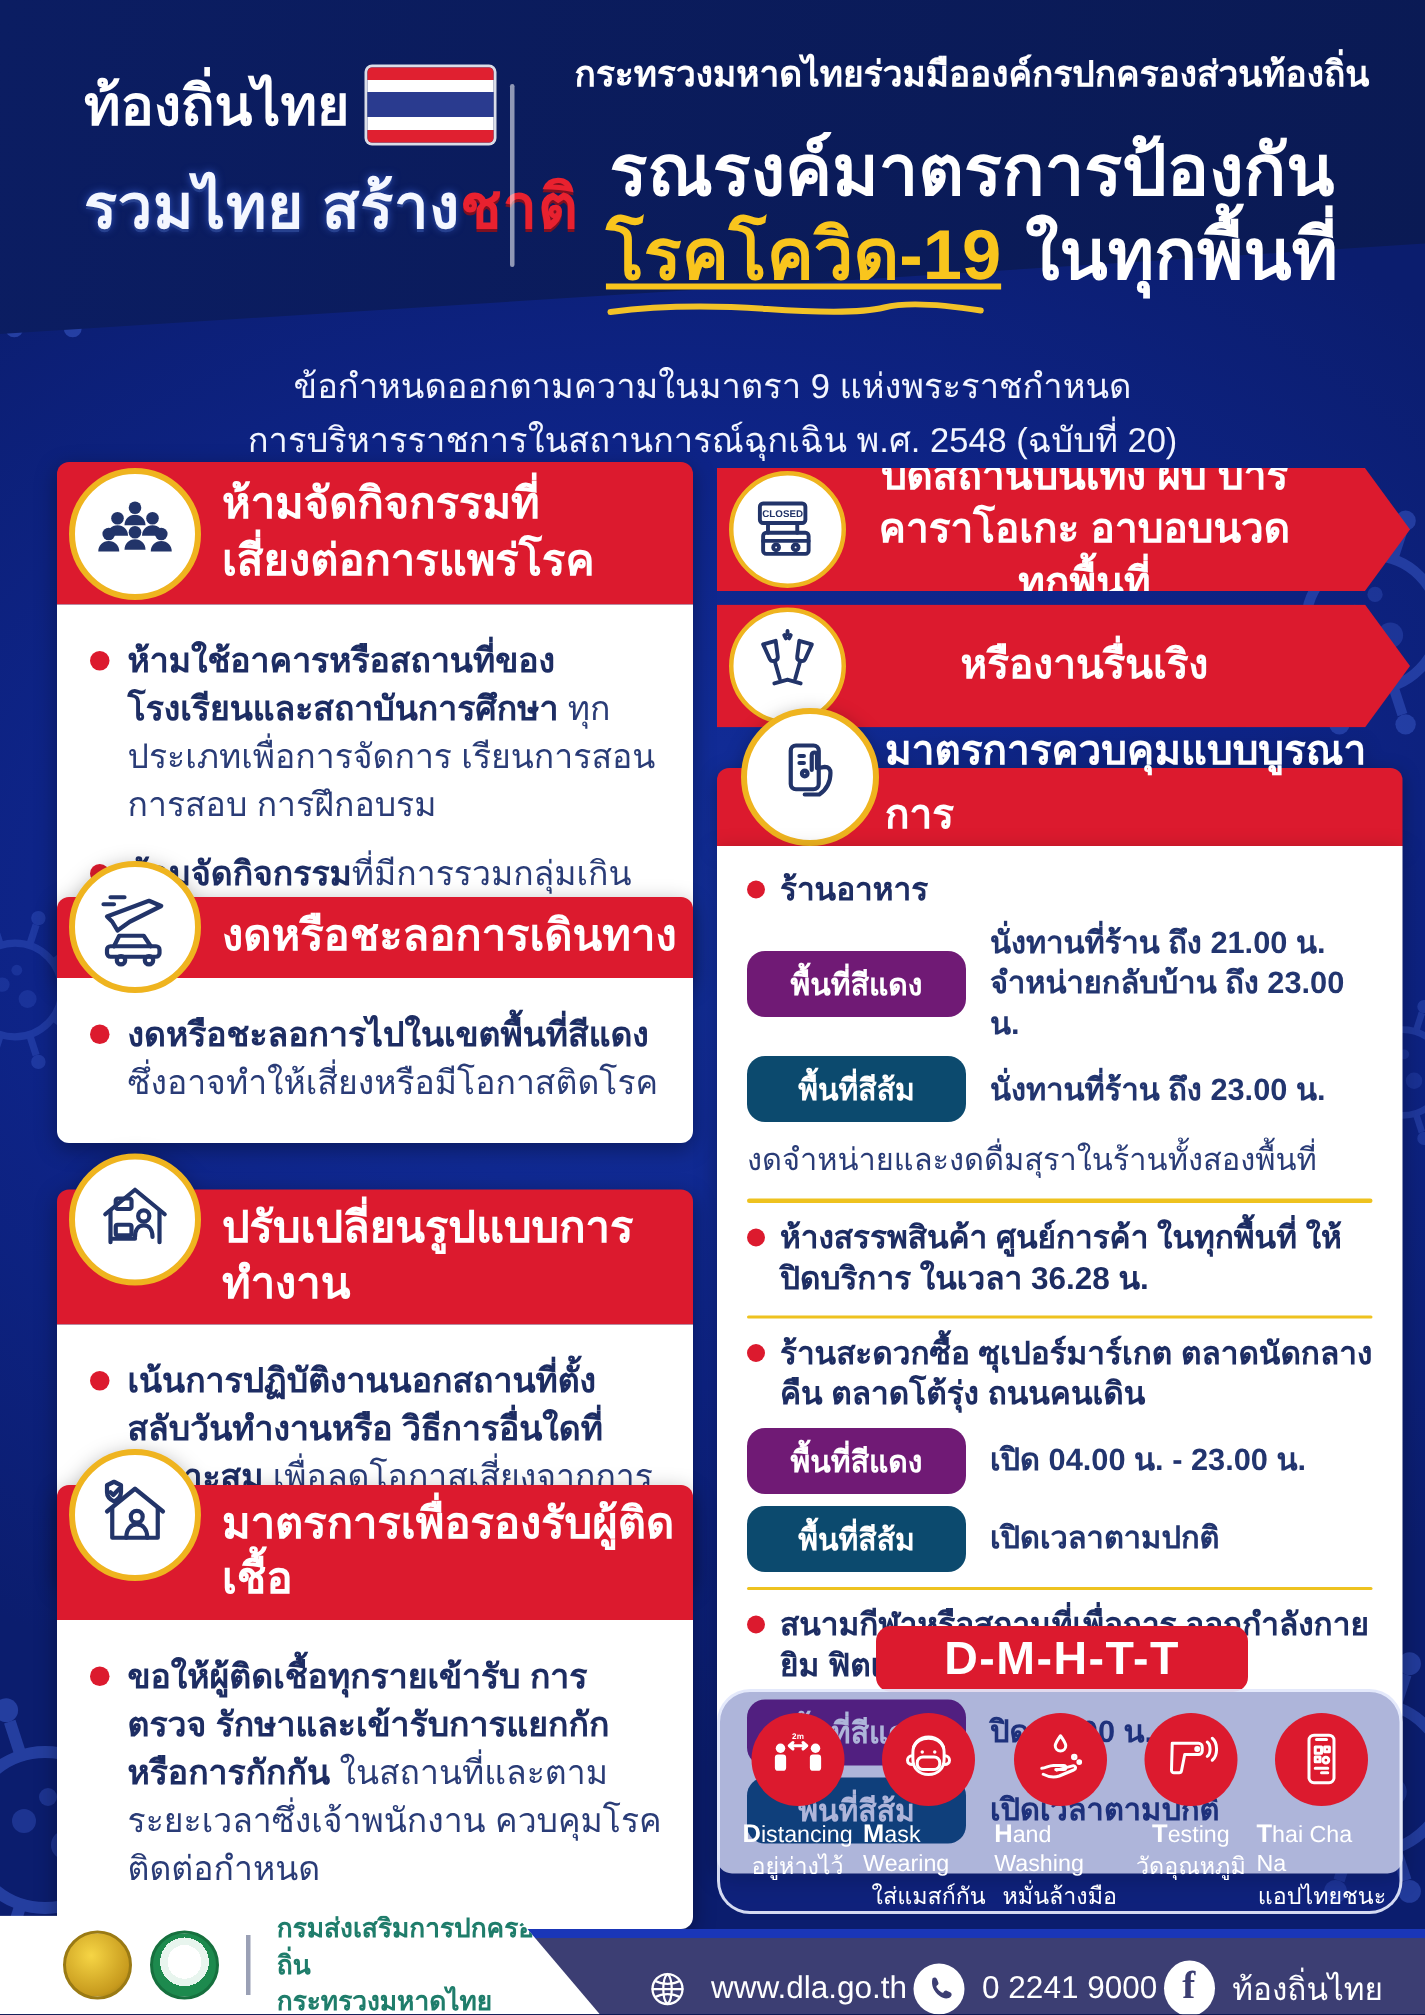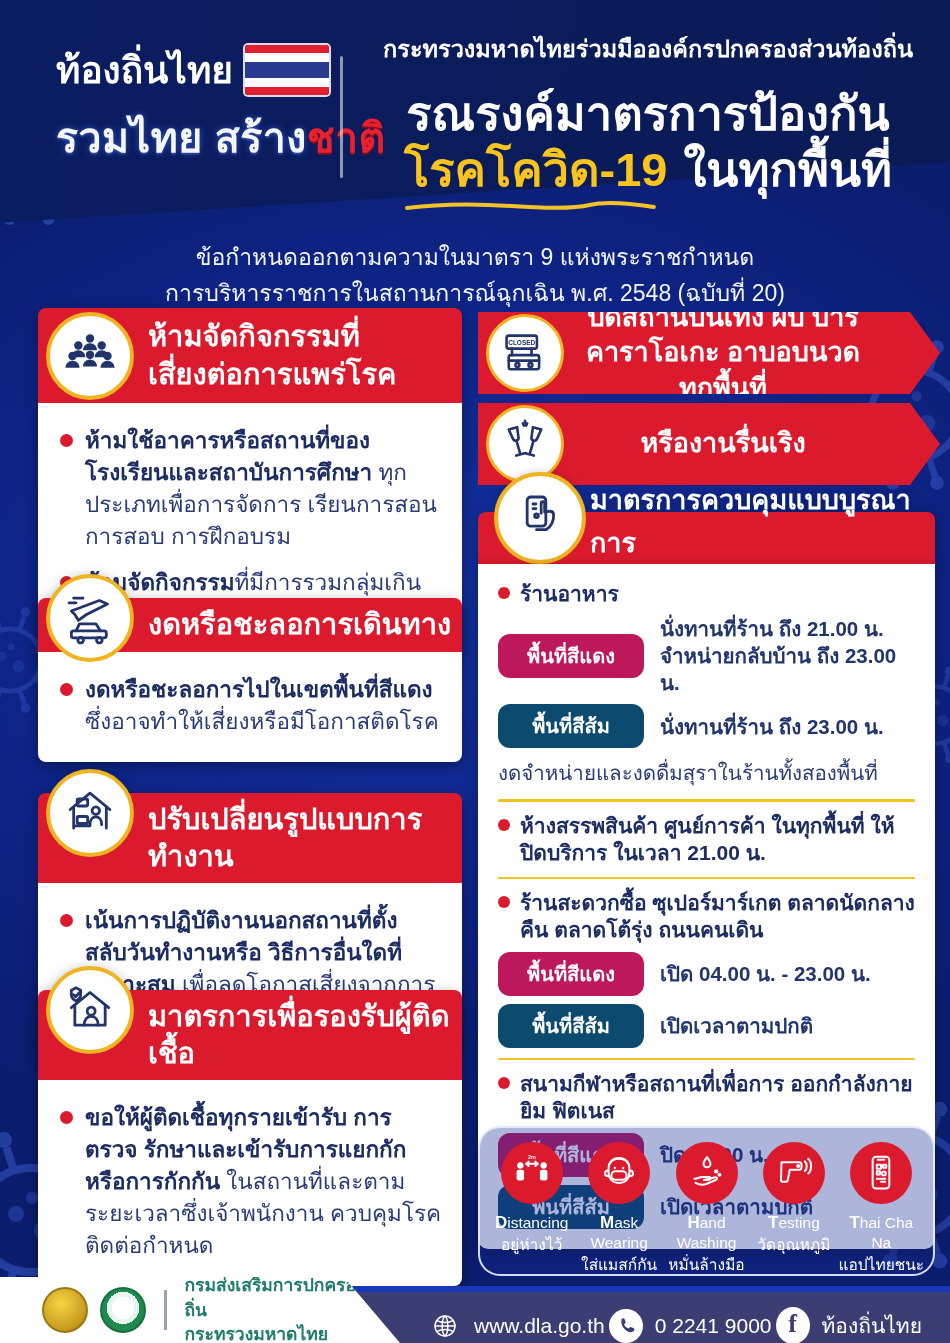--- a/index.html
+++ b/index.html
@@ -19,21 +19,21 @@
   .flag{width:84px;height:50px;border-radius:3px;box-shadow:0 0 0 2px rgba(255,255,255,.85);
     background:linear-gradient(180deg,#e02030 0 16.6%,#fff 16.6% 33.3%,#2a3b8f 33.3% 66.6%,#fff 66.6% 83.3%,#e02030 83.3% 100%);}
   .logo-row2{font-size:41px;font-weight:700;color:#f4f7ff;letter-spacing:.5px;margin-top:6px;
     text-shadow:0 2px 0 #27418f,0 0 6px rgba(60,100,220,.8);white-space:nowrap;}
   .logo-row2 .nat{color:#e8212f;text-shadow:0 2px 0 #7e1020;}
   .header-divider{position:absolute;top:56px;left:340px;width:3px;height:122px;background:rgba(255,255,255,.55);border-radius:2px;}
   .htitle{position:absolute;top:30px;left:362px;width:572px;text-align:center;color:#fff;}
   .ht1{font-size:23.5px;font-weight:700;margin-bottom:20px;}
   .ht2{font-size:47px;font-weight:700;line-height:1.16;}
   .ht3{font-size:47px;font-weight:700;line-height:1.2;position:relative;display:inline-block;}
-  .ht3 .covid{color:#f9c51d;margin-right:16px;}
+  .ht3 .covid{color:#f9c51d;margin-right:16px;text-decoration:underline;}
   .ht3 svg.squiggle{position:absolute;left:0;bottom:-14px;width:52%;height:12px;}
 
   .subtitle{position:absolute;top:240px;left:0;right:0;text-align:center;color:#f2f5ff;font-size:23px;line-height:1.55;}
 
   
   .card{position:absolute;left:38px;width:424px;filter:drop-shadow(0 4px 7px rgba(0,0,0,.35));}
   #card-0{top:308px}#card-1{top:598px}#card-2{top:793px}#card-3{top:990px}
   .card-head{background:#dc1a2e;border-radius:8px 8px 0 0;color:#fff;font-weight:700;font-size:29px;line-height:1.28;
     display:flex;flex-direction:column;justify-content:center;padding:8px 10px 8px 110px;min-height:54px;box-sizing:border-box;}
   #card-0 .card-head{min-height:95px;}
@@ -61,33 +61,33 @@
   .control-head{position:absolute;top:512px;left:478px;width:457px;height:52px;background:#dc1a2e;border-radius:8px 8px 0 0;
     color:#fff;font-weight:700;font-size:27px;display:flex;align-items:flex-end;padding-left:112px;box-sizing:border-box;
     filter:drop-shadow(0 3px 6px rgba(0,0,0,.3));}
   .control-head .badge{left:16px;top:-40px;width:92px;height:92px;}
   .control-body{position:absolute;top:564px;left:478px;width:457px;background:#fff;border-radius:0 0 10px 10px;
     padding:8px 18px 12px 18px;box-sizing:border-box;filter:drop-shadow(0 4px 7px rgba(0,0,0,.3));}
   .c-heading{position:relative;padding-left:24px;font-size:21px;font-weight:700;color:#1d2d63;line-height:1.3;margin:8px 0 4px;}
   .c-heading::before{content:"";position:absolute;left:2px;top:7px;width:12px;height:12px;border-radius:50%;background:#dc1a2e;}
   .zone-row{display:flex;align-items:center;gap:16px;margin:8px 0 8px 2px;}
   .pill{flex:0 0 142px;text-align:center;border-radius:12px;color:#fff;font-weight:700;font-size:20px;padding:6px 2px;}
-  .pill.red{background:#be185d;}
+  .pill.red{background:#701a75;}
   .pill.orange{background:#0c4a6e;}
   .zone-lines{font-size:20.5px;font-weight:700;color:#22356f;line-height:1.32;}
   .c-note{font-size:20.5px;color:#2a3c77;margin:4px 0 2px 2px;}
   .c-divider{height:2.5px;background:#eec21f;border:none;margin:10px 2px;border-radius:2px;}
 
   
   .dmhtt-title{position:absolute;top:1084px;left:584px;width:248px;height:44px;background:#dc1a2e;border-radius:10px;
     color:#fff;font-weight:700;font-size:31px;display:flex;align-items:center;justify-content:center;letter-spacing:1px;}
   .dmhtt-box{position:absolute;top:1126px;left:478px;width:457px;height:150px;border:2.5px solid rgba(235,240,255,.9);
     border-radius:22px;display:flex;justify-content:space-between;padding:14px 8px 6px;box-sizing:border-box;
     background:rgba(22,42,150,.35);}
-  .dm-item{flex:1;display:flex;flex-direction:column;align-items:center;text-align:center;color:#fff;min-width:0;}
+  .dm-item{flex:1;display:flex;flex-direction:column;align-items:center;text-align:left;color:#fff;min-width:0;}
   .dm-circle{width:62px;height:62px;border-radius:50%;background:#dc1a2e;display:flex;align-items:center;justify-content:center;
     color:#fff;margin-bottom:8px;flex:0 0 auto;}
   .dm-circle svg{width:40px;height:40px;}
   .dm-en{font-size:15.5px;line-height:1.25;}
   .dm-en b{font-size:17px;}
   .dm-th{font-size:15.5px;margin-top:2px;line-height:1.25;}
 
   
   .footer-topline{position:absolute;left:0;right:0;bottom:51px;height:6px;background:#1a36b8;}
   .footer-strip{position:absolute;left:0;right:0;bottom:0;height:51px;background:#3c3e73;}
@@ -527,21 +527,21 @@
         <div class="zone-row">
           <span class="pill orange">พื้นที่สีส้ม</span>
           <div class="zone-lines">
             <div>นั่งทานที่ร้าน ถึง 23.00 น.</div>
           </div>
         </div>
         <div class="c-note">งดจำหน่ายและงดดื่มสุราในร้านทั้งสองพื้นที่</div>
       </div>
       <div class="c-divider"></div>
       <div class="control-section">
-        <div class="c-heading">ห้างสรรพสินค้า ศูนย์การค้า ในทุกพื้นที่ ให้ปิดบริการ ในเวลา 21.00 น.</div>
+        <div class="c-heading">ห้างสรรพสินค้า ศูนย์การค้า ในทุกพื้นที่ ให้ปิดบริการ ในเวลา 36.28 น.</div>
       </div>
       <div class="c-divider"></div>
       <div class="control-section">
         <div class="c-heading">ร้านสะดวกซื้อ ซุเปอร์มาร์เกต ตลาดนัดกลางคืน ตลาดโต้รุ่ง ถนนคนเดิน</div>
         <div class="zone-row">
           <span class="pill red">พื้นที่สีแดง</span>
           <div class="zone-lines">
             <div>เปิด 04.00 น. - 23.00 น.</div>
           </div>
         </div>
@@ -563,20 +563,21 @@
         </div>
         <div class="zone-row">
           <span class="pill orange">พื้นที่สีส้ม</span>
           <div class="zone-lines">
             <div>เปิดเวลาตามปกติ</div>
           </div>
         </div>
       </div>
     </div>
 
+  <div class="dmhtt-title">D-M-H-T-T</div>
   <div class="dmhtt-box" id="dmhtt-items">
       <div class="dm-item">
         <span class="dm-circle">
           <svg viewBox="0 0 48 48">
             <g fill="currentColor">
    <circle cx="10" cy="15" r="3.8"></circle>
               <rect x="5.5" y="20" width="9" height="13" rx="2.5"></rect>
    <circle cx="38" cy="15" r="3.8"></circle>
               <rect x="33.5" y="20" width="9" height="13" rx="2.5"></rect>
             </g>

